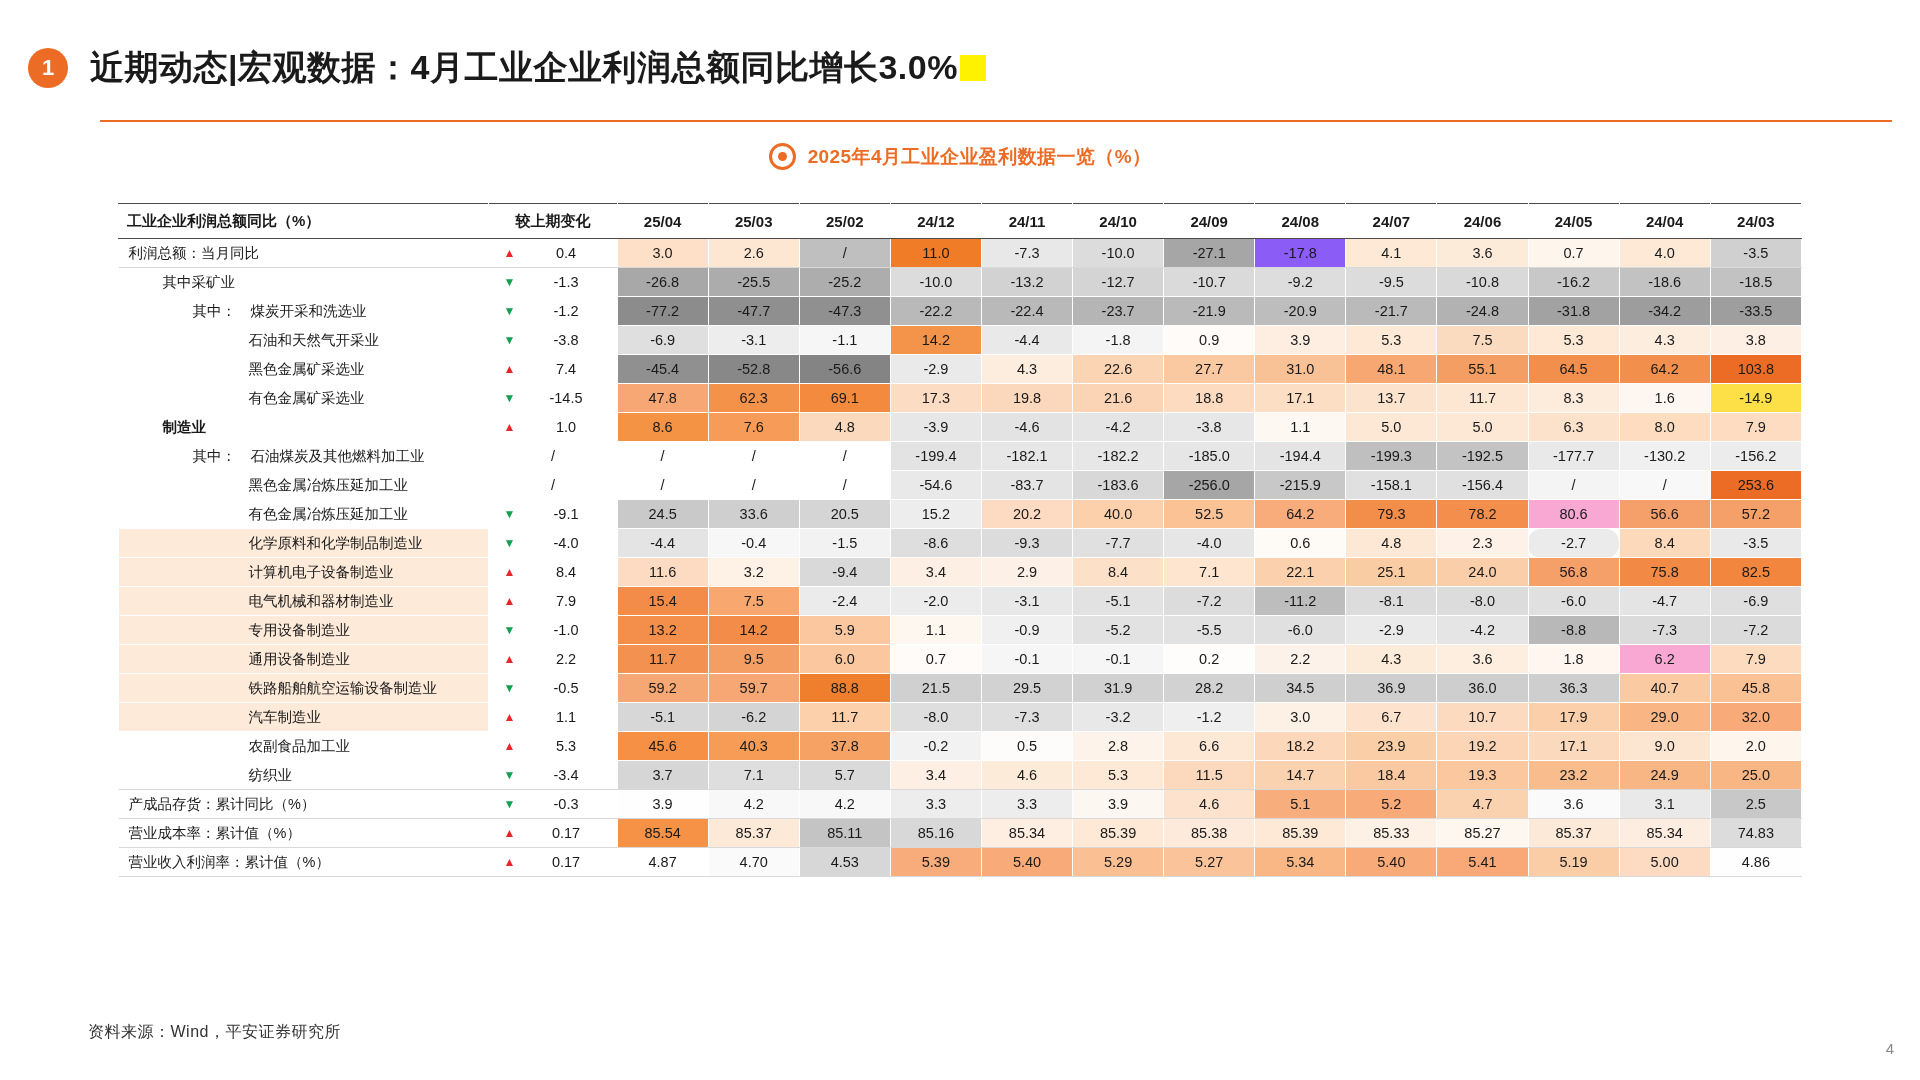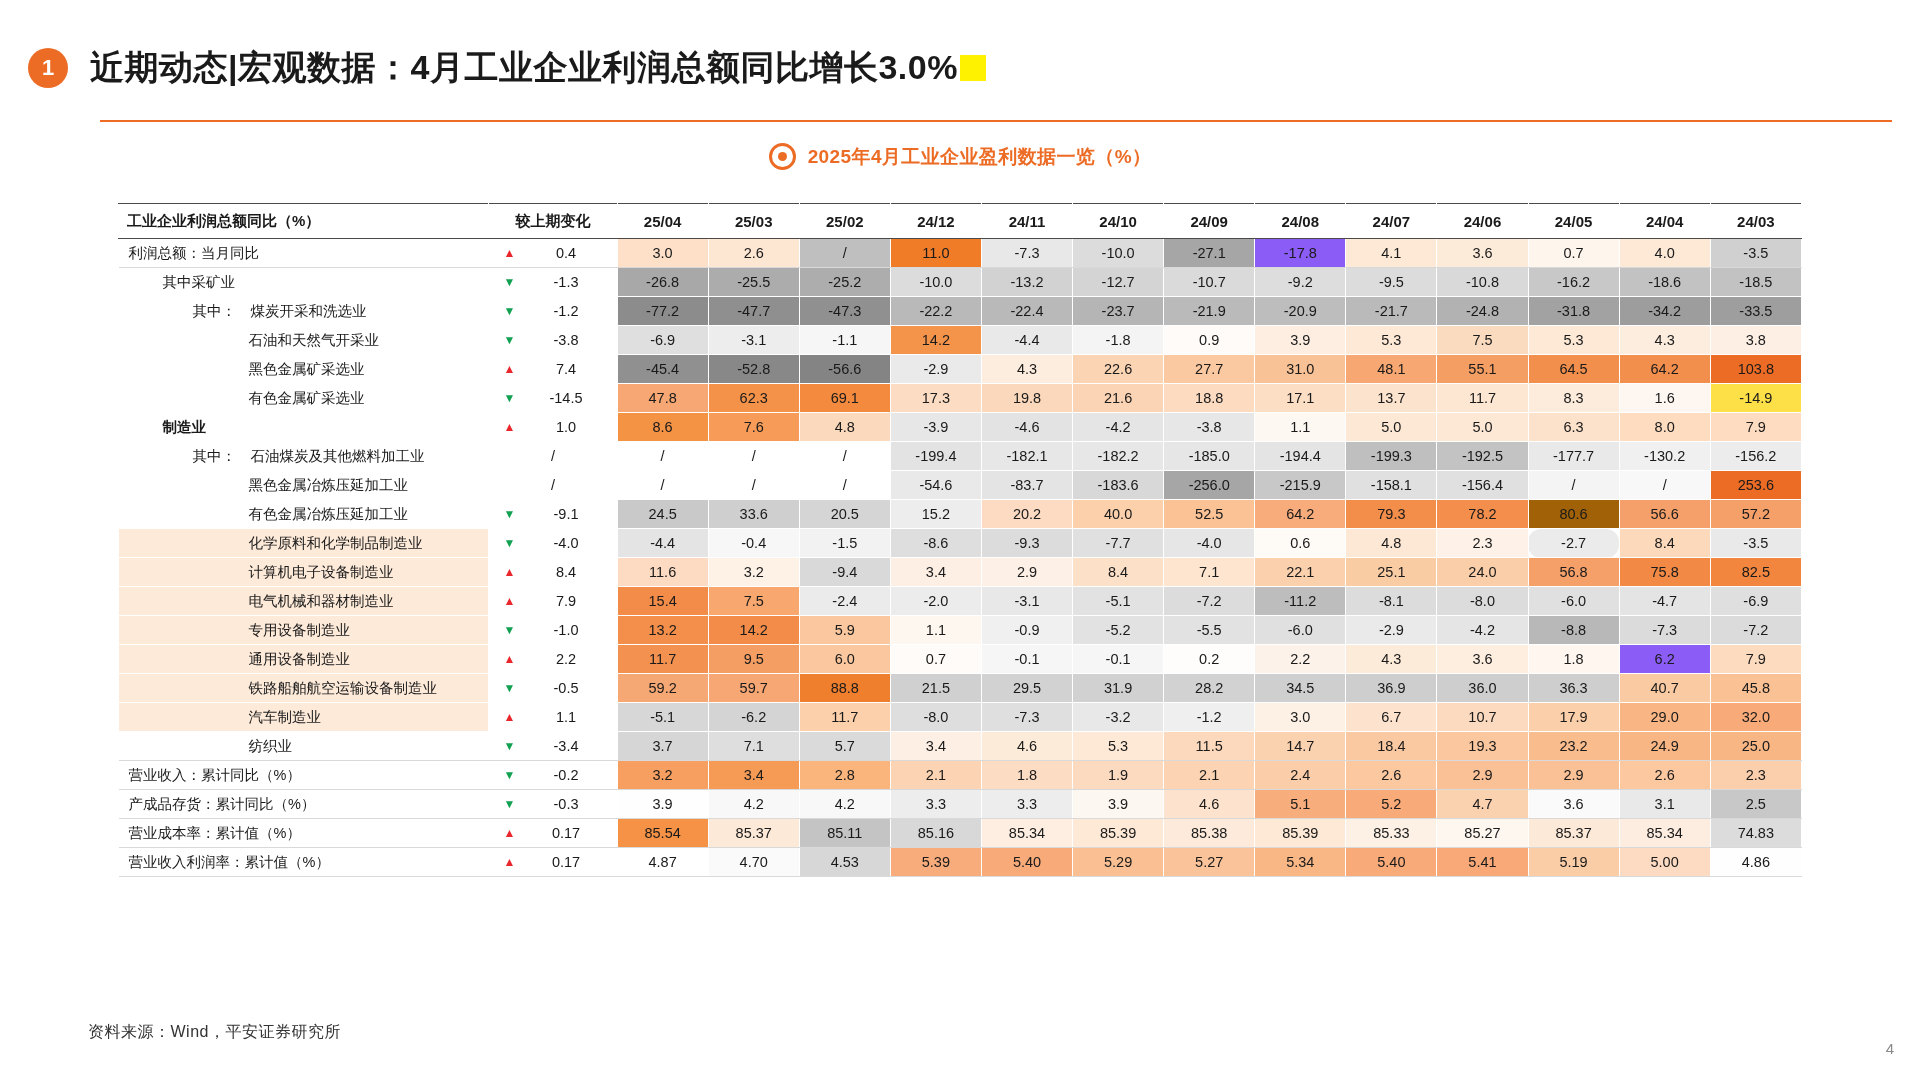--- a/index.html
+++ b/index.html
@@ -368,21 +368,21 @@
             <td class="v" style="background: rgb(201, 201, 201);">24.5</td>
             <td class="v" style="background: rgb(207, 207, 207);">33.6</td>
             <td class="v" style="background: rgb(213, 213, 213);">20.5</td>
             <td class="v" style="background: rgb(237, 237, 237);">15.2</td>
             <td class="v" style="background: rgb(252, 219, 194);">20.2</td>
             <td class="v" style="background: rgb(251, 208, 171);">40.0</td>
             <td class="v" style="background: rgb(250, 194, 149);">52.5</td>
             <td class="v" style="background: rgb(248, 172, 123);">64.2</td>
             <td class="v" style="background: rgb(243, 141, 74);">79.3</td>
             <td class="v" style="background: rgb(243, 142, 76);">78.2</td>
-            <td class="v" style="background: #a16207;">80.6</td>
+            <td class="v" style="background: #f9a8d4;">80.6</td>
             <td class="v" style="background: rgb(245, 160, 106);">56.6</td>
             <td class="v" style="background: rgb(245, 159, 105);">57.2</td>
           </tr>
           <tr>
             <td class="lbl lblbg-orange"><span class="ind4">化学原料和化学制品制造业</span></td>
             <td class="chg">
               <span class="tri down">▼</span>
               <span class="num">-4.0</span>
             </td>
             <td class="v" style="background: rgb(228, 228, 228);">-4.4</td>
@@ -469,21 +469,21 @@
             <td class="v" style="background: rgb(245, 158, 99);">9.5</td>
             <td class="v" style="background: rgb(250, 199, 159);">6.0</td>
             <td class="v" style="background: rgb(254, 251, 248);">0.7</td>
             <td class="v" style="background: rgb(246, 246, 246);">-0.1</td>
             <td class="v" style="background: rgb(246, 246, 246);">-0.1</td>
             <td class="v" style="background: rgb(254, 253, 251);">0.2</td>
             <td class="v" style="background: rgb(253, 242, 233);">2.2</td>
             <td class="v" style="background: rgb(253, 235, 217);">4.3</td>
             <td class="v" style="background: rgb(253, 238, 224);">3.6</td>
             <td class="v" style="background: rgb(254, 246, 239);">1.8</td>
-            <td class="v" style="background: #8b5cf6;">6.2</td>
+            <td class="v" style="background: #f9a8d4;">6.2</td>
             <td class="v" style="background: rgb(253, 219, 191);">7.9</td>
           </tr>
           <tr>
             <td class="lbl lblbg-orange"><span class="ind4">铁路船舶航空运输设备制造业</span></td>
             <td class="chg">
               <span class="tri down">▼</span>
               <span class="num">-0.5</span>
             </td>
             <td class="v" style="background: rgb(246, 168, 116);">59.2</td>
             <td class="v" style="background: rgb(246, 167, 115);">59.7</td>
@@ -512,20 +512,40 @@
             <td class="v" style="background: rgb(223, 223, 223);">-7.3</td>
             <td class="v" style="background: rgb(232, 232, 232);">-3.2</td>
             <td class="v" style="background: rgb(239, 239, 239);">-1.2</td>
             <td class="v" style="background: rgb(253, 240, 229);">3.0</td>
             <td class="v" style="background: rgb(253, 227, 205);">6.7</td>
             <td class="v" style="background: rgb(252, 218, 191);">10.7</td>
             <td class="v" style="background: rgb(251, 207, 170);">17.9</td>
             <td class="v" style="background: rgb(249, 182, 132);">29.0</td>
             <td class="v" style="background: rgb(248, 171, 121);">32.0</td>
           </tr>
+          <tr>
+            <td class="lbl"><span class="ind4">农副食品加工业</span></td>
+            <td class="chg">
+              <span class="tri up">▲</span>
+              <span class="num">5.3</span>
+            </td>
+            <td class="v" style="background: rgb(245, 144, 68);">45.6</td>
+            <td class="v" style="background: rgb(246, 156, 87);">40.3</td>
+            <td class="v" style="background: rgb(247, 162, 101);">37.8</td>
+            <td class="v" style="background: rgb(242, 242, 242);">-0.2</td>
+            <td class="v" style="background: rgb(254, 252, 250);">0.5</td>
+            <td class="v" style="background: rgb(253, 243, 235);">2.8</td>
+            <td class="v" style="background: rgb(253, 232, 213);">6.6</td>
+            <td class="v" style="background: rgb(252, 215, 185);">18.2</td>
+            <td class="v" style="background: rgb(250, 206, 167);">23.9</td>
+            <td class="v" style="background: rgb(251, 213, 182);">19.2</td>
+            <td class="v" style="background: rgb(251, 217, 189);">17.1</td>
+            <td class="v" style="background: rgb(253, 230, 209);">9.0</td>
+            <td class="v" style="background: rgb(254, 245, 237);">2.0</td>
+          </tr>
           <tr class="rowline">
             <td class="lbl"><span class="ind4">纺织业</span></td>
             <td class="chg">
               <span class="tri down">▼</span>
               <span class="num">-3.4</span>
             </td>
             <td class="v" style="background: rgb(214, 214, 214);">3.7</td>
             <td class="v" style="background: rgb(222, 222, 222);">7.1</td>
             <td class="v" style="background: rgb(218, 218, 218);">5.7</td>
             <td class="v" style="background: rgb(253, 239, 227);">3.4</td>
@@ -533,40 +553,20 @@
             <td class="v" style="background: rgb(253, 233, 214);">5.3</td>
             <td class="v" style="background: rgb(252, 217, 188);">11.5</td>
             <td class="v" style="background: rgb(251, 210, 176);">14.7</td>
             <td class="v" style="background: rgb(250, 201, 162);">18.4</td>
             <td class="v" style="background: rgb(250, 199, 159);">19.3</td>
             <td class="v" style="background: rgb(249, 188, 141);">23.2</td>
             <td class="v" style="background: rgb(248, 182, 133);">24.9</td>
             <td class="v" style="background: rgb(248, 182, 133);">25.0</td>
           </tr>
           <tr class="rowline">
-            <td class="lbl"><span class="ind1">营业收入：累计同比（%）</span></td>
-            <td class="chg">
-              <span class="tri down">▼</span>
-              <span class="num">-0.2</span>
-            </td>
-            <td class="v" style="background: rgb(247, 159, 96);">3.2</td>
-            <td class="v" style="background: rgb(246, 155, 86);">3.4</td>
-            <td class="v" style="background: rgb(250, 181, 125);">2.8</td>
-            <td class="v" style="background: rgb(252, 212, 179);">2.1</td>
-            <td class="v" style="background: rgb(252, 220, 195);">1.8</td>
-            <td class="v" style="background: rgb(252, 218, 191);">1.9</td>
-            <td class="v" style="background: rgb(252, 212, 179);">2.1</td>
-            <td class="v" style="background: rgb(251, 205, 168);">2.4</td>
-            <td class="v" style="background: rgb(251, 200, 160);">2.6</td>
-            <td class="v" style="background: rgb(250, 192, 150);">2.9</td>
-            <td class="v" style="background: rgb(250, 192, 150);">2.9</td>
-            <td class="v" style="background: rgb(251, 200, 160);">2.6</td>
-            <td class="v" style="background: rgb(251, 207, 172);">2.3</td>
-          </tr>
-          <tr class="rowline">
             <td class="lbl"><span class="ind1">产成品存货：累计同比（%）</span></td>
             <td class="chg">
               <span class="tri down">▼</span>
               <span class="num">-0.3</span>
             </td>
             <td class="v" style="background: rgb(254, 254, 254);">3.9</td>
             <td class="v" style="background: rgb(248, 248, 248);">4.2</td>
             <td class="v" style="background: rgb(248, 248, 248);">4.2</td>
             <td class="v" style="background: rgb(237, 237, 237);">3.3</td>
             <td class="v" style="background: rgb(237, 237, 237);">3.3</td>

